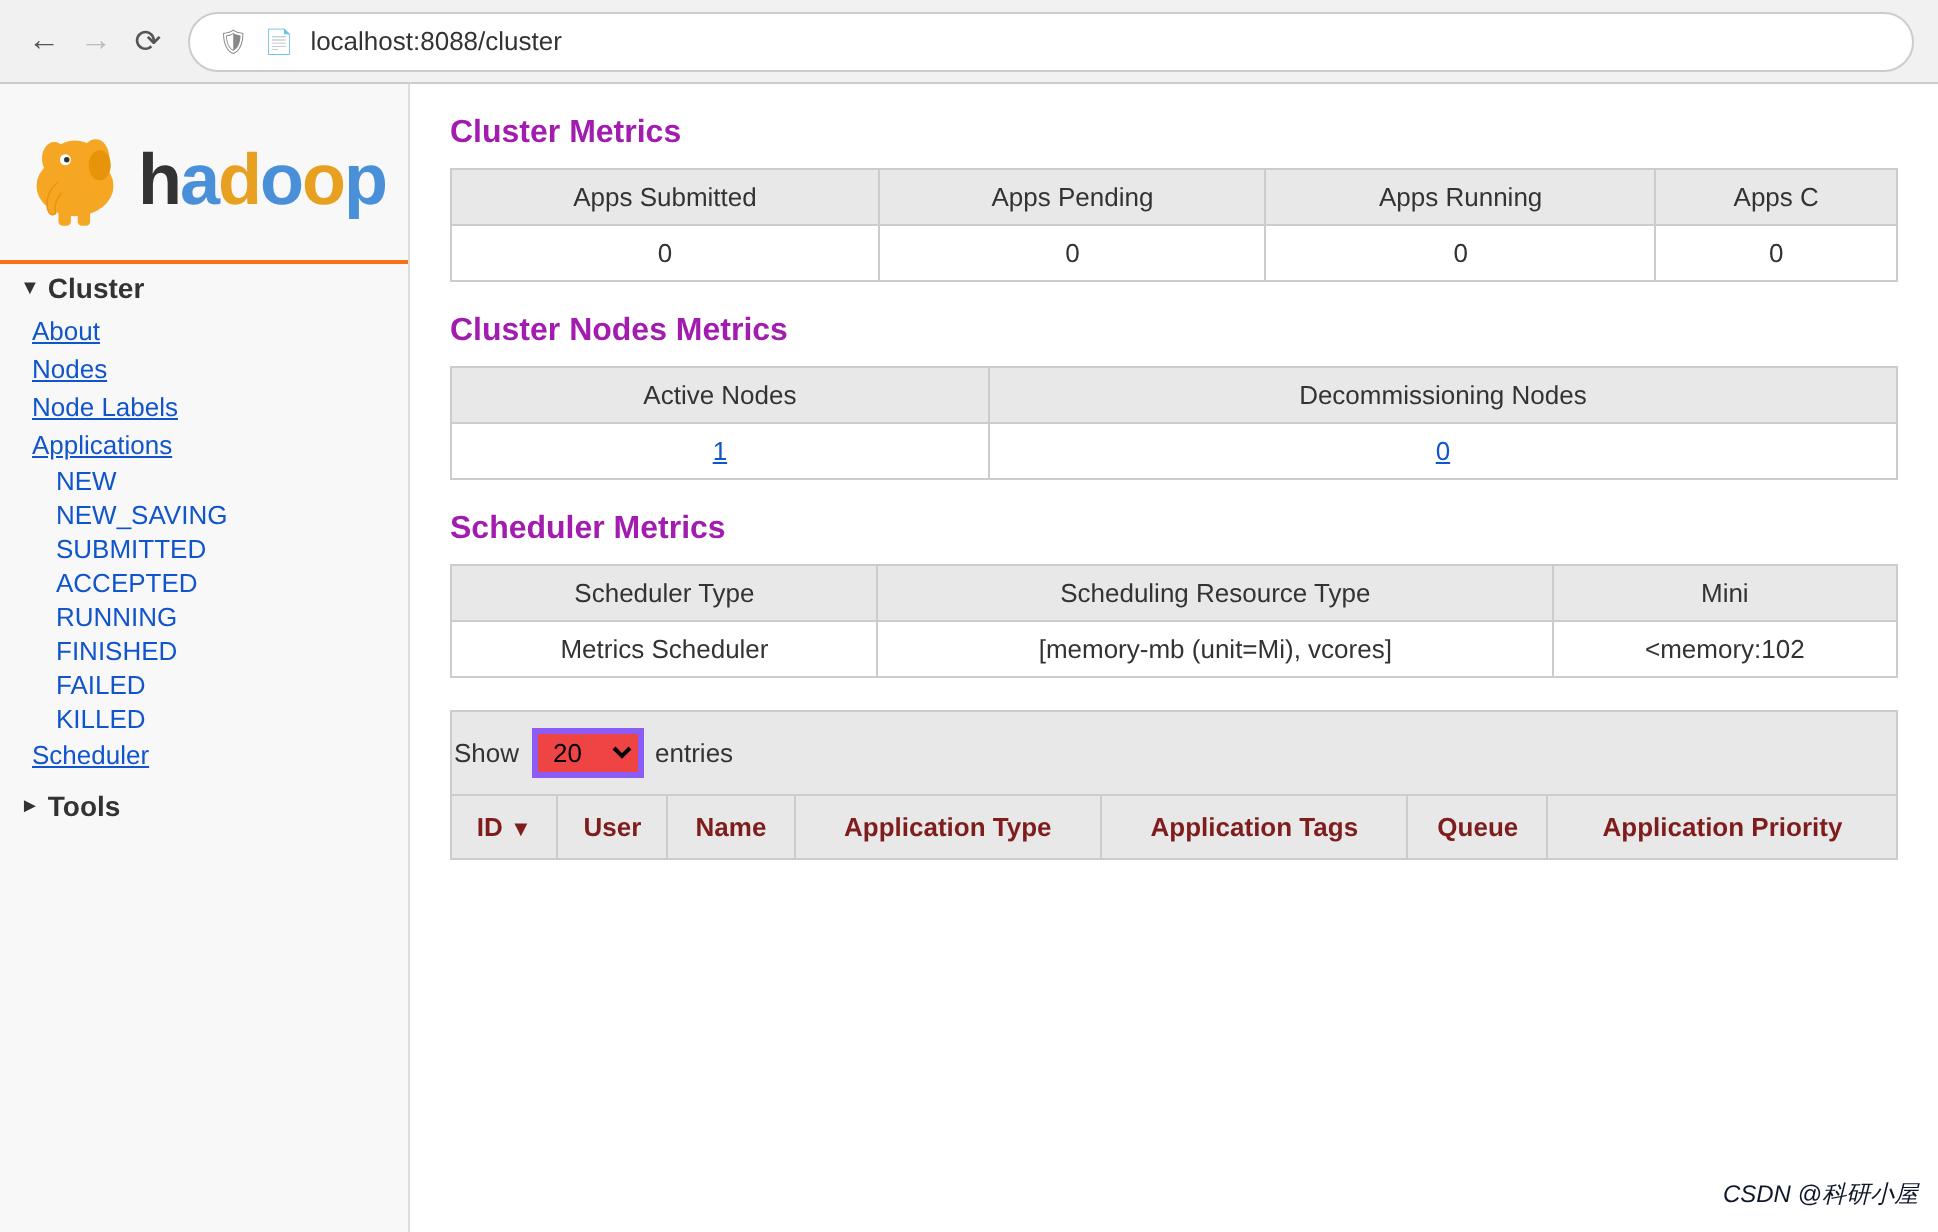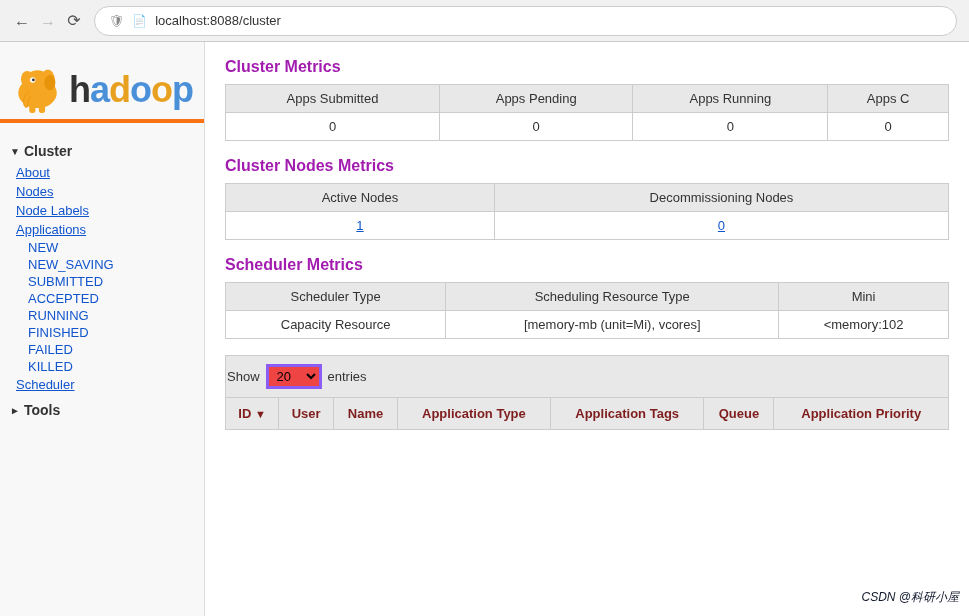--- a/index.html
+++ b/index.html
@@ -48,23 +48,23 @@
     
     .sidebar {
       width: 205px;
       min-width: 205px;
       background: #f8f8f8;
       border-right: 1px solid #ddd;
       padding: 10px 0;
       overflow-y: auto;
     }
     .sidebar-logo {
-      padding: 10px 10px 2px 10px;
-      border-bottom: 4px solid #f97316;
-      margin-bottom: 16px;
+      padding: 10px 10px 13px 10px;
+      border-bottom: 2px solid #f97316;
+      margin-bottom: 0;
     }
     .hadoop-logo {
       display: flex;
       align-items: center;
       gap: 4px;
     }
     .elephant-icon {
       width: 55px;
       height: 55px;
     }
@@ -306,21 +306,21 @@
     <table class="metrics-table">
       <thead>
         <tr>
           <th>Scheduler Type</th>
           <th>Scheduling Resource Type</th>
           <th>Mini</th>
         </tr>
       </thead>
       <tbody>
         <tr>
-          <td>Capacity Resource</td>
+          <td>Metrics Scheduler</td>
           <td>[memory-mb (unit=Mi), vcores]</td>
           <td>&lt;memory:102</td>
         </tr>
       </tbody>
     </table>
 
     <div class="show-entries-row">
       <span>Show</span>
       <select>
         <option>10</option>

